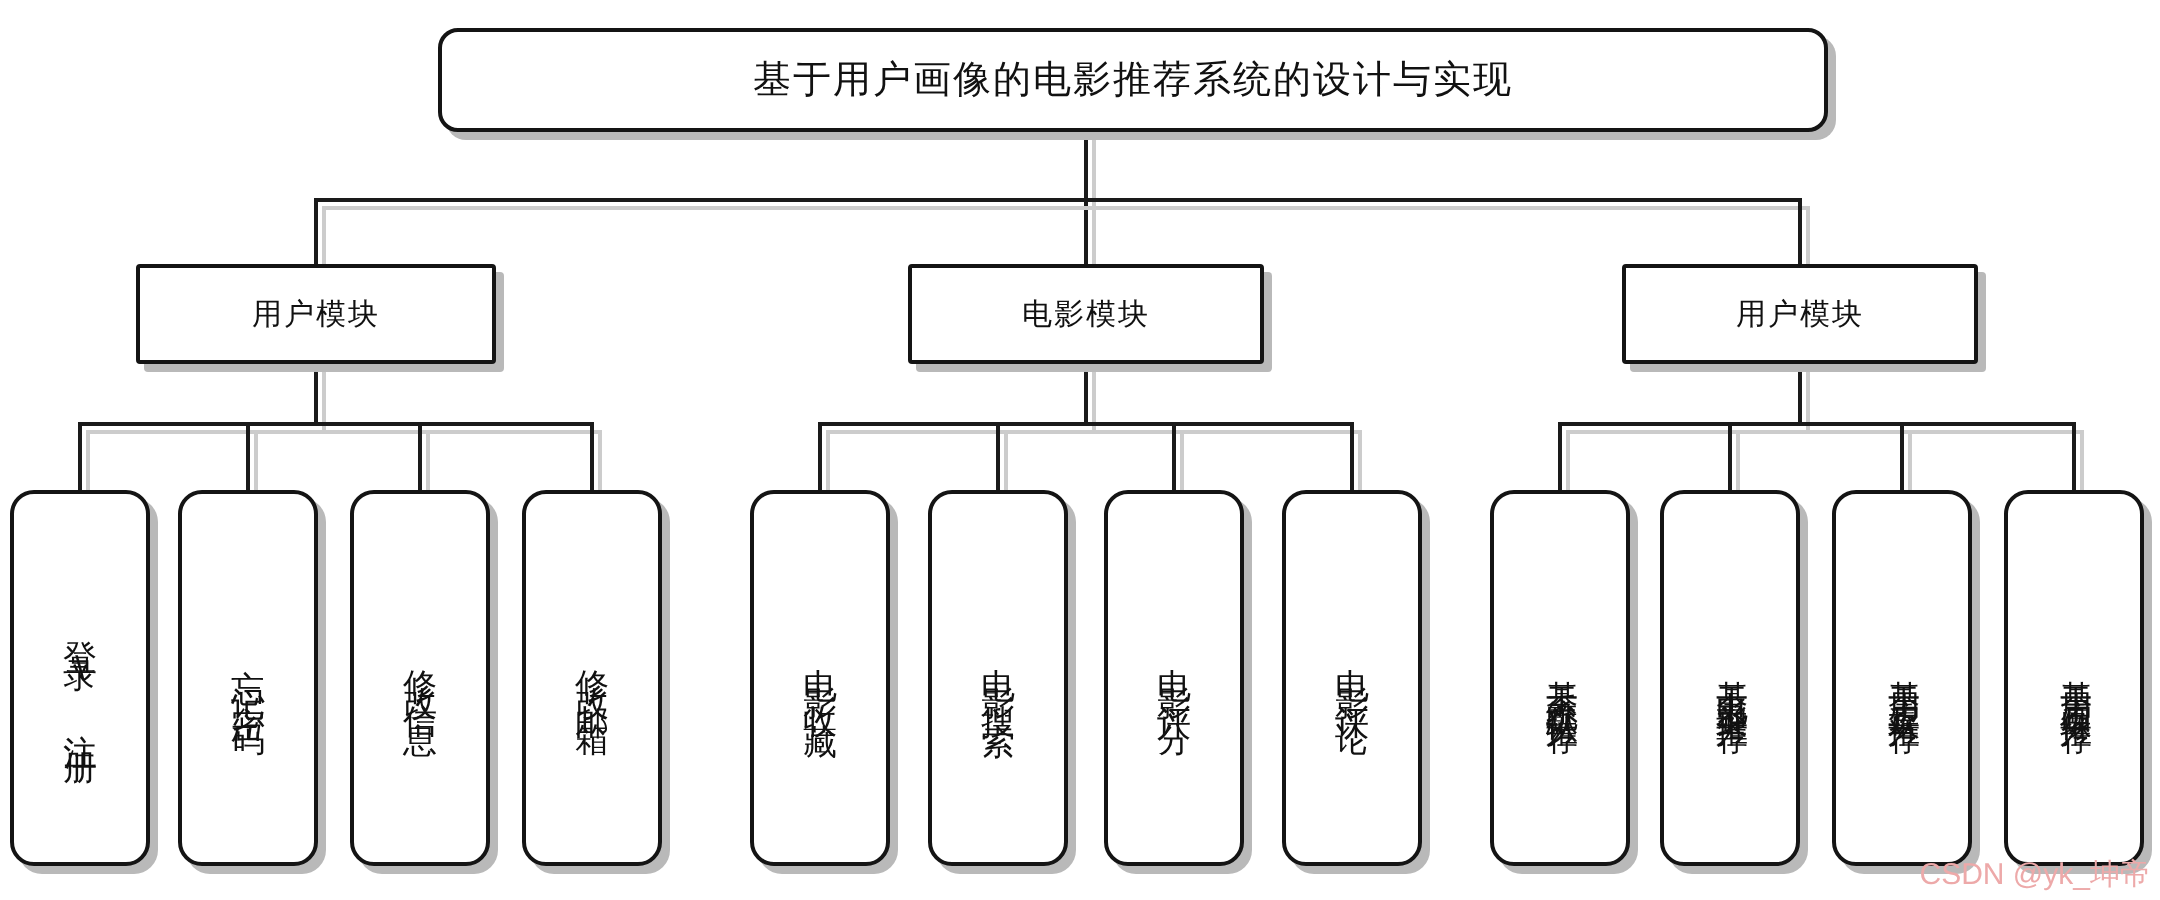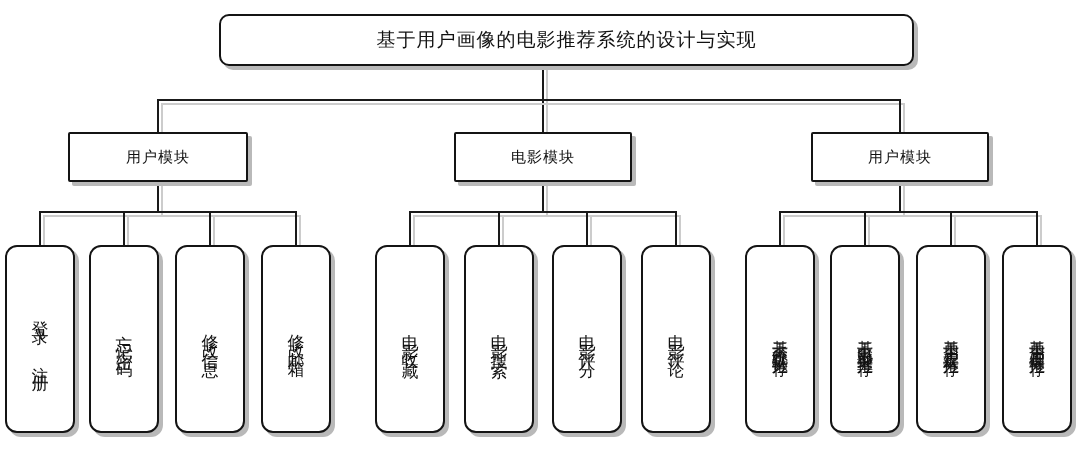--- a/index.html
+++ b/index.html
@@ -149,14 +149,15 @@
   <div class="node leaf long" style="left:830px;">
     <span class="vlabel">基于电影类型推荐</span>
   </div>
   <div class="node leaf long" style="left:916px;">
     <span class="vlabel">基于用户喜欢推荐</span>
   </div>
   <div class="node leaf long" style="left:1002px;">
     <span class="vlabel">基于用户画像推荐</span>
   </div>
 
+  <div class="watermark">CSDN @yk_坤帝</div>
 
 </div>
 
 </body></html>

